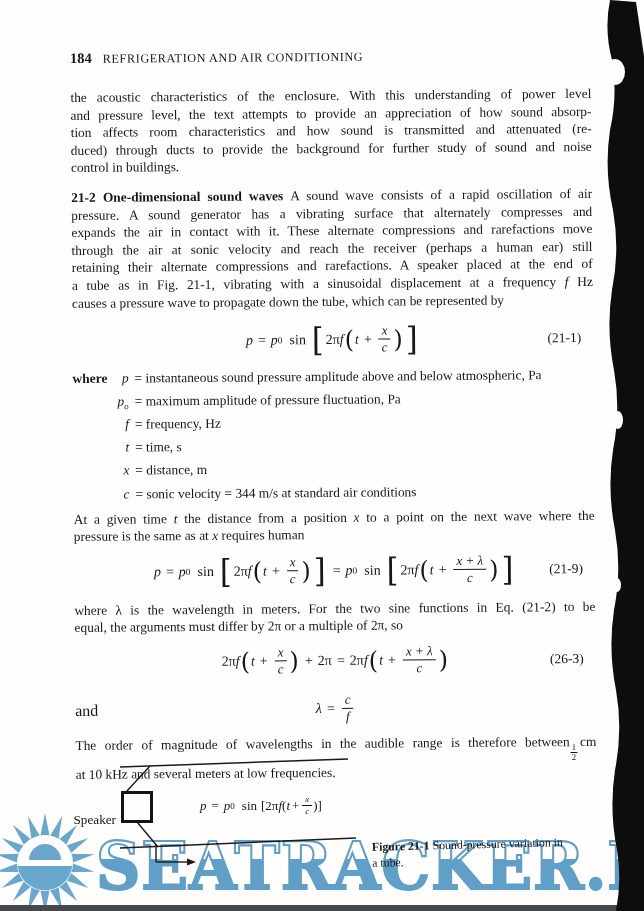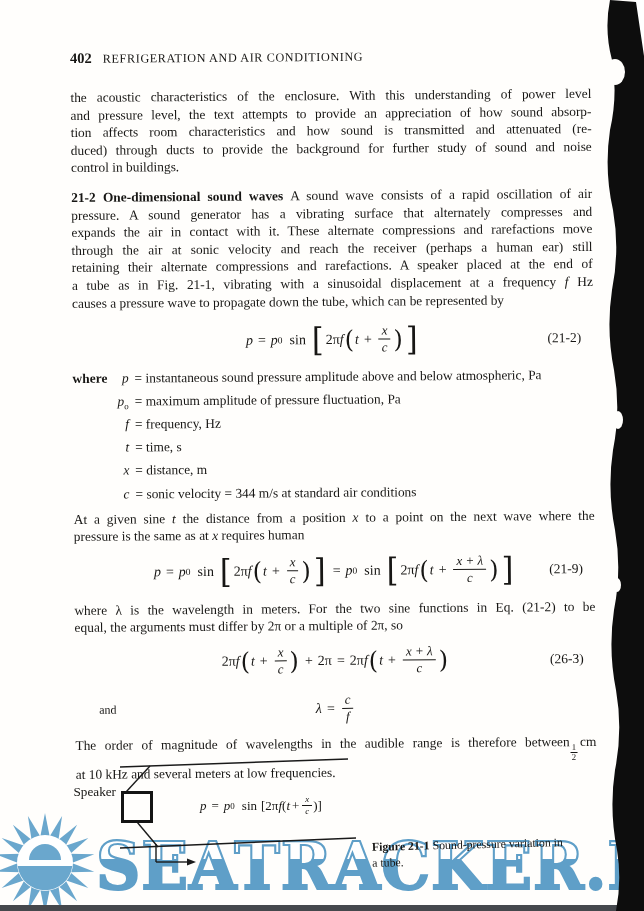--- a/index.html
+++ b/index.html
@@ -33,38 +33,38 @@
   .msub{font-size:9.5px;font-style:normal;}
   .brk{font-size:30px;font-weight:300;line-height:1;display:inline-block;
        transform:scaleY(1.08);margin:0 2px;font-family:"DejaVu Serif",serif;}
   .par{font-size:24px;font-weight:300;line-height:1;display:inline-block;
        transform:scaleY(1.03);margin:0 1px;font-family:"DejaVu Serif",serif;}
   .frac{display:inline-flex;flex-direction:column;align-items:center;
         font-size:13px;line-height:1.15;margin:0 2px;}
   .frac .fn{border-bottom:1px solid #171614;padding:0 3px 0 3px;}
   .frac .fd{padding-top:1px;}
   .eqtag{position:absolute;right:12px;font-size:13.5px;}
-  .lamlabel{position:absolute;left:0;font-size:12px;margin-left:24px;}
+  .lamlabel{position:absolute;left:0;font-size:16px;}
   
   .wlist{margin-top:8px;}
   .wrow{display:flex;font-size:13.4px;line-height:17.4px;}
   .wpre{width:36px;flex:none;font-weight:bold;}
   .wvar{width:20px;flex:none;text-align:right;}
   .wsub{font-size:9px;}
   .wdef{margin-left:6px;flex:1;}
   
   .sfrac{display:inline-flex;flex-direction:column;align-items:center;
          font-size:8.8px;line-height:1.05;vertical-align:-4px;margin:0 3px 0 1px;}
   .sfrac .fn{border-bottom:1px solid #171614;padding:0 1px;}
   
   .fig{position:absolute;left:0;top:748px;width:644px;height:140px;z-index:3;}
   .figsvg{position:absolute;left:0;top:0;}
   .speakerbox{position:absolute;left:121px;top:43px;width:26px;height:26px;
               border:3px solid #141414;background:#fffefc;}
-  .speakerlabel{position:absolute;left:50px;top:36px;width:66px;text-align:right;
+  .speakerlabel{position:absolute;left:50px;top:64px;width:66px;text-align:right;
                 font-size:13.2px;}
   .figeq{position:absolute;left:200px;top:47px;font-size:13px;display:flex;
          align-items:center;}
   .figeq .frac{font-size:8.8px;line-height:1.1;margin:0 1px;}
   .figeq .msub{font-size:9px;}
   .figcap{position:absolute;left:372px;top:89px;width:232px;font-size:11.8px;
           line-height:15.5px;transform:rotate(-1.4deg);}
   
   .wm{position:absolute;left:0;top:812px;width:644px;height:99px;z-index:2;}
   .wmtextwrap{position:absolute;left:96px;top:18px;height:82px;}
@@ -80,21 +80,21 @@
         background:#45484c;z-index:4;}
 </style>
 </head>
 <body>
 
 <div class="page">
 
   <div class="content">
 
     <div class="runhead">
-      <span class="pagenum">402</span>
+      <span class="pagenum">184</span>
       <span class="runtitle">REFRIGERATION AND AIR CONDITIONING</span>
     </div>
 
     <div class="para">
       <div class="ln">the acoustic characteristics of the enclosure. With this understanding of power level</div>
       <div class="ln">and pressure level, the text attempts to provide an appreciation of how sound absorp-</div>
       <div class="ln">tion affects room characteristics and how sound is transmitted and attenuated (re-</div>
       <div class="ln">duced) through ducts to provide the background for further study of sound and noise</div>
       <div class="ln last">control in buildings.</div>
     </div>
@@ -120,21 +120,21 @@
         <span class="mi">f</span>
       <span class="par">(</span>
       <span class="mi">t</span>
       <span class="mo">+</span>
       <span class="frac">
           <span class="fn mi">x</span>
           <span class="fd mi">c</span>
         </span>
       <span class="par">)</span>
       <span class="brk">]</span>
-      <span class="eqtag">(21-2)</span>
+      <span class="eqtag">(21-1)</span>
     </div>
 
     <div class="wlist">
       <div class="wrow">
         <span class="wpre">where</span>
         <span class="wvar"><span class="mi">p</span><sub class="wsub"></sub></span>
         <span class="wdef">= instantaneous sound pressure amplitude above and below atmospheric, Pa</span>
       </div>
       <div class="wrow">
         <span class="wpre"></span>
@@ -157,21 +157,21 @@
         <span class="wdef">= distance, m</span>
       </div>
       <div class="wrow">
         <span class="wpre"></span>
         <span class="wvar"><span class="mi">c</span><sub class="wsub"></sub></span>
         <span class="wdef">= sonic velocity = 344 m/s at standard air conditions</span>
       </div>
     </div>
 
     <div class="para" style="margin-top:2px;">
-      <div class="ln"><span>At a given sine </span><span class="it">t</span><span> the distance from a position </span><span class="it">x</span><span> to a point on the next wave where the</span></div>
+      <div class="ln"><span>At a given time </span><span class="it">t</span><span> the distance from a position </span><span class="it">x</span><span> to a point on the next wave where the</span></div>
       <div class="ln last"><span>pressure is the same as at </span><span class="it">x</span><span> requires human</span></div>
     </div>
 
     <div class="eqwrap eq2w">
       <span class="mi">p</span>
       <span class="mo">=</span>
       <span class="mi">p</span>
         <sub class="msub">0</sub>
       <span class="mfun">sin</span>
       <span class="brk">[</span>

